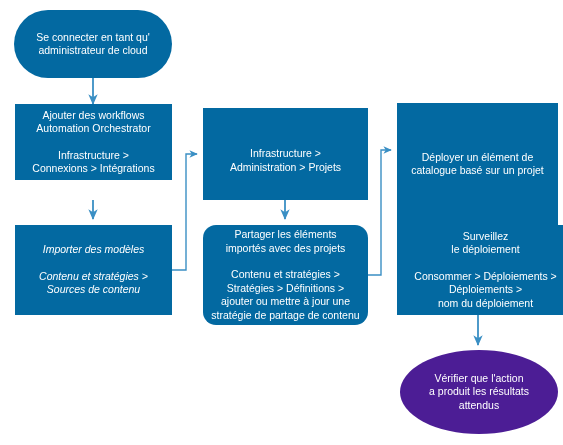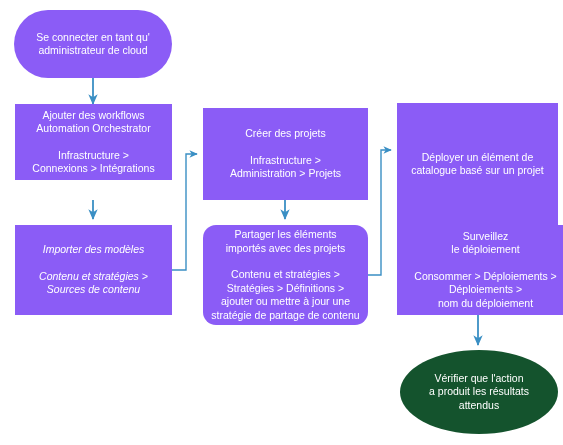--- a/index.html
+++ b/index.html
@@ -20,21 +20,21 @@
   }
   .node {
     position: absolute;
     box-sizing: border-box;
     display: flex;
     flex-direction: column;
     align-items: center;
     justify-content: center;
     text-align: center;
     color: #ffffff;
-    background: #8b5cf6;
+    background: #0369a1;
     padding: 4px 6px;
   }
   .node .title {
     font-size: 10.5px;
     line-height: 13.5px;
     white-space: pre-line;
   }
   .node .path {
     font-size: 10.5px;
     line-height: 13.5px;
@@ -42,21 +42,21 @@
     margin-top: 13px;
   }
   .node.only-title .title { margin: 0; }
   .rounded {
     border-radius: 34px;
   }
   .ellipse {
     border-radius: 50% / 50%;
   }
   .green {
-    background: #14532d;
+    background: #4c1d95;
   }
   svg.connectors {
     position: absolute;
     left: 0;
     top: 0;
     width: 563px;
     height: 445px;
     pointer-events: none;
   }
 </style>
@@ -113,21 +113,20 @@
 Connexions &gt; Intégrations</div>
   </div>
 
   <div class="node" style="left:15px; top:225px; width:157px; height:90px;font-style:italic;">
     <div class="title">Importer des modèles</div>
     <div class="path">Contenu et stratégies &gt;
 Sources de contenu</div>
   </div>
 
   <div class="node" style="left:203px; top:108px; width:165px; height:92px;">
-    <div class="title">Créer des projets</div>
     <div class="path">Infrastructure &gt;
 Administration &gt; Projets</div>
   </div>
 
   <div class="node" style="left:203px; top:225px; width:165px; height:100px;border-radius:13px;">
     <div class="title">Partager les éléments
 importés avec des projets</div>
     <div class="path">Contenu et stratégies &gt;
 Stratégies &gt; Définitions &gt;
 ajouter ou mettre à jour une

